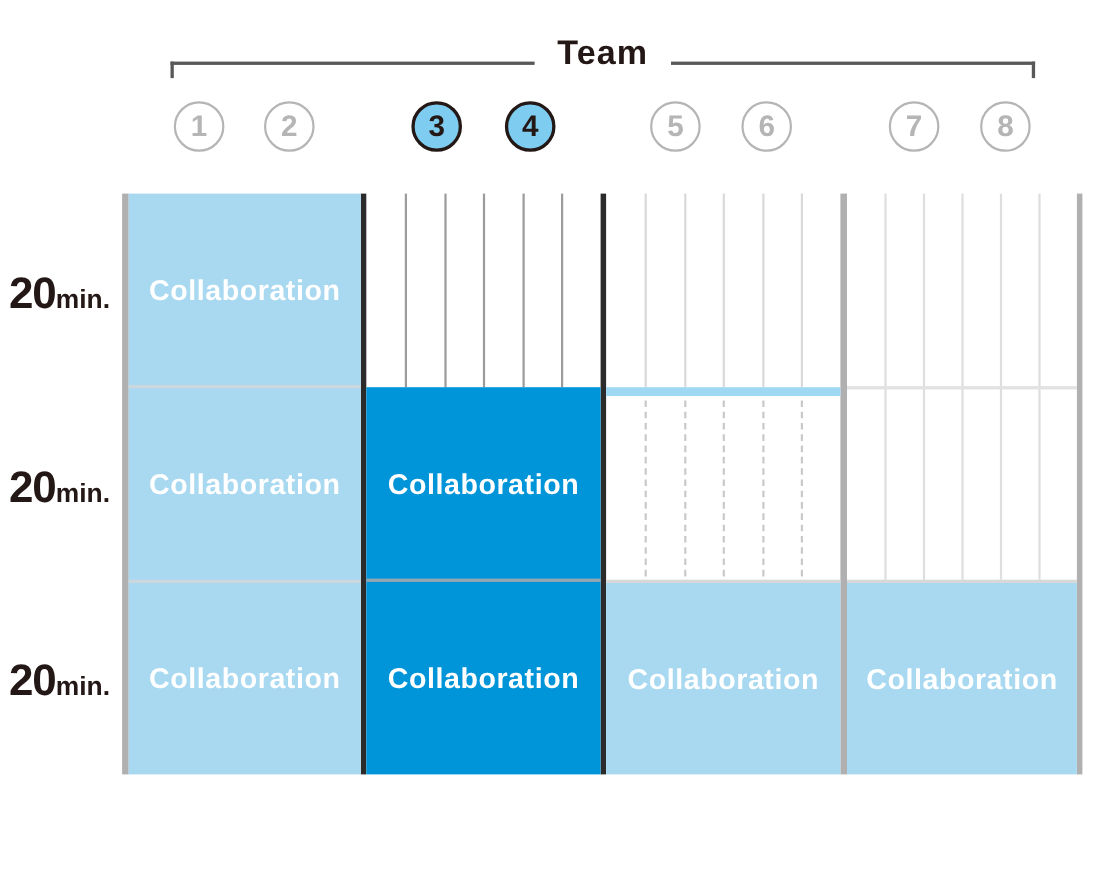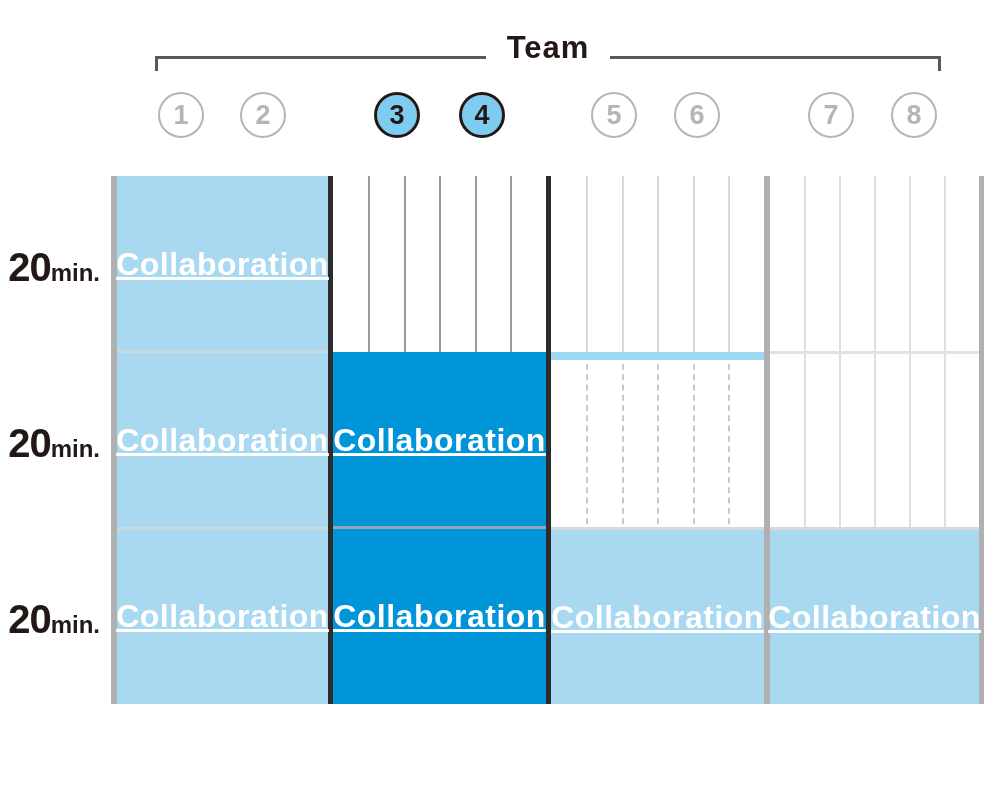--- a/index.html
+++ b/index.html
@@ -31,21 +31,21 @@
   .time-label{position:absolute;left:0;width:100px;text-align:right;color:#231815;white-space:nowrap;}
   .t-num{font-size:40px;font-weight:bold;letter-spacing:-1px;}
   .t-unit{font-size:24px;font-weight:bold;}
   
   .vbar{position:absolute;top:176px;height:528px;}
   .vbar.gray{background:#b0b0b0;}
   .vbar.black{background:#2b2b2b;}
   
   .cell{
     position:absolute;display:flex;align-items:center;justify-content:center;
-    font-size:32px;font-weight:bold;color:#ffffff;letter-spacing:0.5px;text-decoration:underline;
+    font-size:26px;font-weight:bold;color:#ffffff;letter-spacing:0.5px;
   }
   .cell.light{background:#a8d9f1;}
   .cell.dark{background:#0095d9;}
   
   .slot-line{position:absolute;width:2px;}
   .slot-line.mid{background:#9b9b9b;}
   .slot-line.lt{background:#d9d9d9;}
   .slot-line.lter{background:#dedede;}
   .dash-line{position:absolute;width:0;border-left:2px dashed #c9c9c9;}
   

